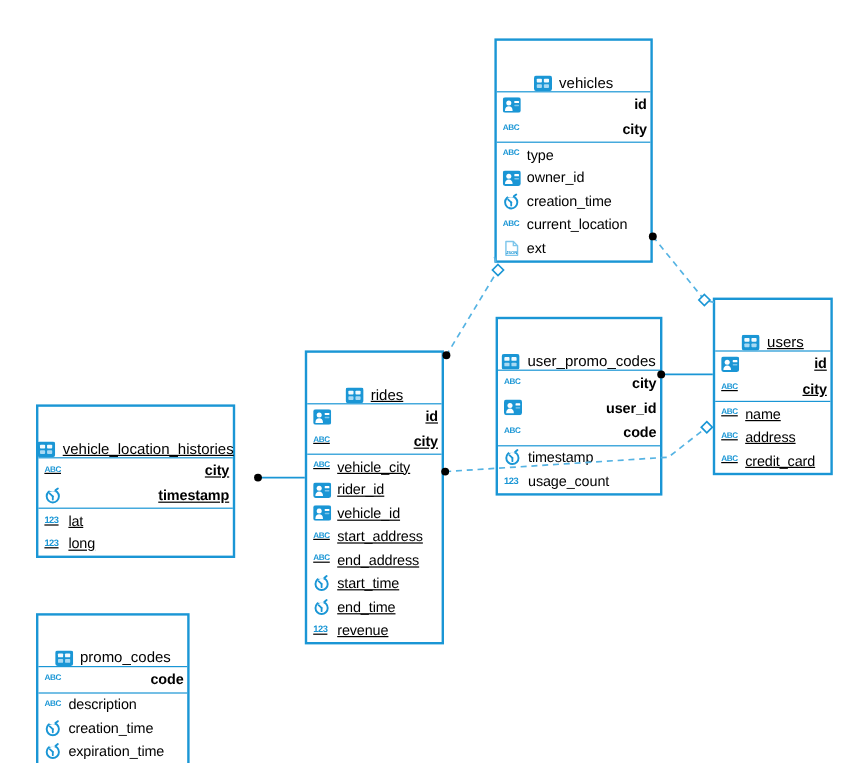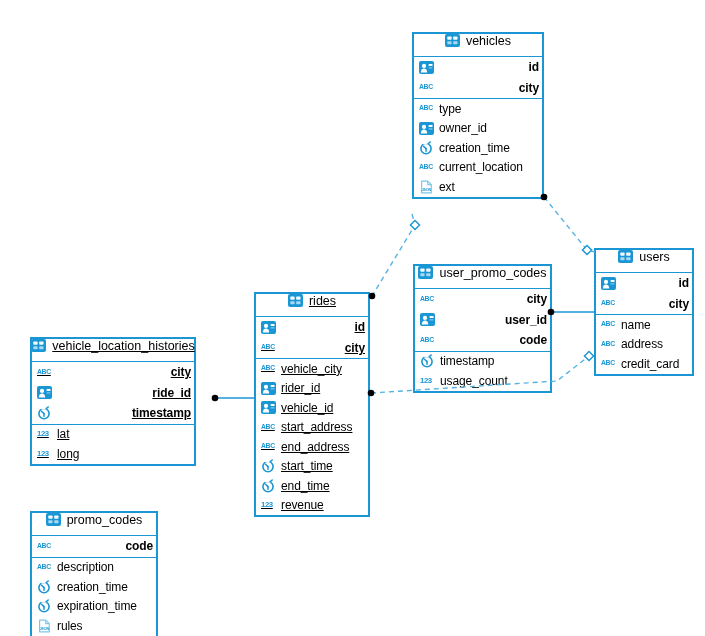--- a/index.html
+++ b/index.html
@@ -10,22 +10,22 @@
   html,body{margin:0;padding:0;background:#ffffff;}
   #canvas{
     position:relative;width:705px;height:636px;background:#ffffff;overflow:hidden;
     font-family:"Liberation Sans",sans-serif;color:var(--text);
   }
   .table-card{
     position:absolute;background:#ffffff;border:2px solid var(--blue);
     box-sizing:border-box;z-index:2;
   }
   .table-header{
-    height:22px;display:flex;align-items:flex-start;justify-content:center;gap:5px;
-    font-size:12.5px;border-bottom:1px solid var(--blue);padding:0 3px;white-space:nowrap;
+    height:22px;display:flex;align-items:flex-end;justify-content:center;gap:5px;
+    font-size:12.5px;border-bottom:1px solid var(--blue);padding:0 3px;white-space:nowrap;margin-top:20px;
   }
   .section.pk{border-bottom:1px solid var(--blue);}
   .column-row{
     height:19.5px;display:flex;align-items:center;gap:4px;
     padding:0 3px 0 5px;font-size:12px;white-space:nowrap;letter-spacing:-0.1px;
   }
   .section.pk .column-row{height:20.5px;font-weight:700;justify-content:space-between;}
   .icon{
     width:16px;flex:0 0 16px;display:inline-flex;align-items:center;justify-content:flex-start;
     color:var(--blue);
@@ -182,21 +182,21 @@
           <span class="col-name">timestamp</span>
         </div>
         <div class="column-row">
           <span class="icon">
             <span class="txt-icon num">123</span>
           </span>
           <span class="col-name">usage_count</span>
         </div>
       </div>
     </div>
-    <div class="table-card" style="left: 594px; top: 248px; width: 100px;">
+    <div class="table-card" style="left: 594px; top: 248px; width: 100px; text-decoration: underline;">
       <div class="table-header">
         <span class="icon">
           <svg width="15" height="13" viewBox="0 0 15 13">
             <rect x="0" y="0" width="15" height="13" rx="2" fill="#1a96d5"></rect>
             <rect x="2.3" y="2.6" width="4.3" height="3.1" rx="0.7" fill="#f2fafe"></rect>
             <rect x="8.2" y="2.6" width="4.3" height="3.1" rx="0.7" fill="#f2fafe"></rect>
             <rect x="2.3" y="7.2" width="4.3" height="3.1" rx="0.7" fill="#a8d9f3"></rect>
             <rect x="8.2" y="7.2" width="4.3" height="3.1" rx="0.7" fill="#a8d9f3"></rect>
           </svg>
         </span>
@@ -363,32 +363,20 @@
           </svg>
         </span>
         <span class="table-title">vehicle_location_histories</span>
       </div>
       <div class="section pk">
         <div class="column-row">
           <span class="icon">
             <span class="txt-icon">ABC</span>
           </span>
           <span class="col-name">city</span>
-        </div>
-        <div class="column-row">
-          <span class="icon">
-            <svg width="15" height="13" viewBox="0 0 15 13">
-              <rect x="0" y="0" width="15" height="13" rx="2" fill="#1a96d5"></rect>
-              <circle cx="5" cy="4.9" r="2.1" fill="#ffffff"></circle>
-              <path d="M1.8 11.4 C1.8 8.7 3.2 7.5 5 7.5 C6.8 7.5 8.2 8.7 8.2 11.4 Z" fill="#ffffff"></path>
-              <rect x="9.6" y="3.1" width="3.9" height="1.8" rx="0.5" fill="#ffffff"></rect>
-              <rect x="9.6" y="6.3" width="3.9" height="1.2" rx="0.4" fill="#7fc6eb"></rect>
-            </svg>
-          </span>
-          <span class="col-name">ride_id</span>
         </div>
         <div class="column-row">
           <span class="icon">
             <svg width="14" height="14" viewBox="0 0 14 14">
               <circle cx="7" cy="7.6" r="5.1" fill="none" stroke="#1a96d5" stroke-width="1.6"></circle>
               <rect x="4.1" y="0" width="5.4" height="3.4" fill="#ffffff"></rect>
               <line x1="9.2" y1="2.6" x2="11.2" y2="1" stroke="#1a96d5" stroke-width="1.6" stroke-linecap="round"></line>
               <line x1="7" y1="7.6" x2="4.5" y2="5.3" stroke="#1a96d5" stroke-width="1.5" stroke-linecap="round"></line>
               <line x1="7" y1="7.6" x2="7" y2="10.3" stroke="#1a96d5" stroke-width="1.5" stroke-linecap="round"></line>
             </svg>

